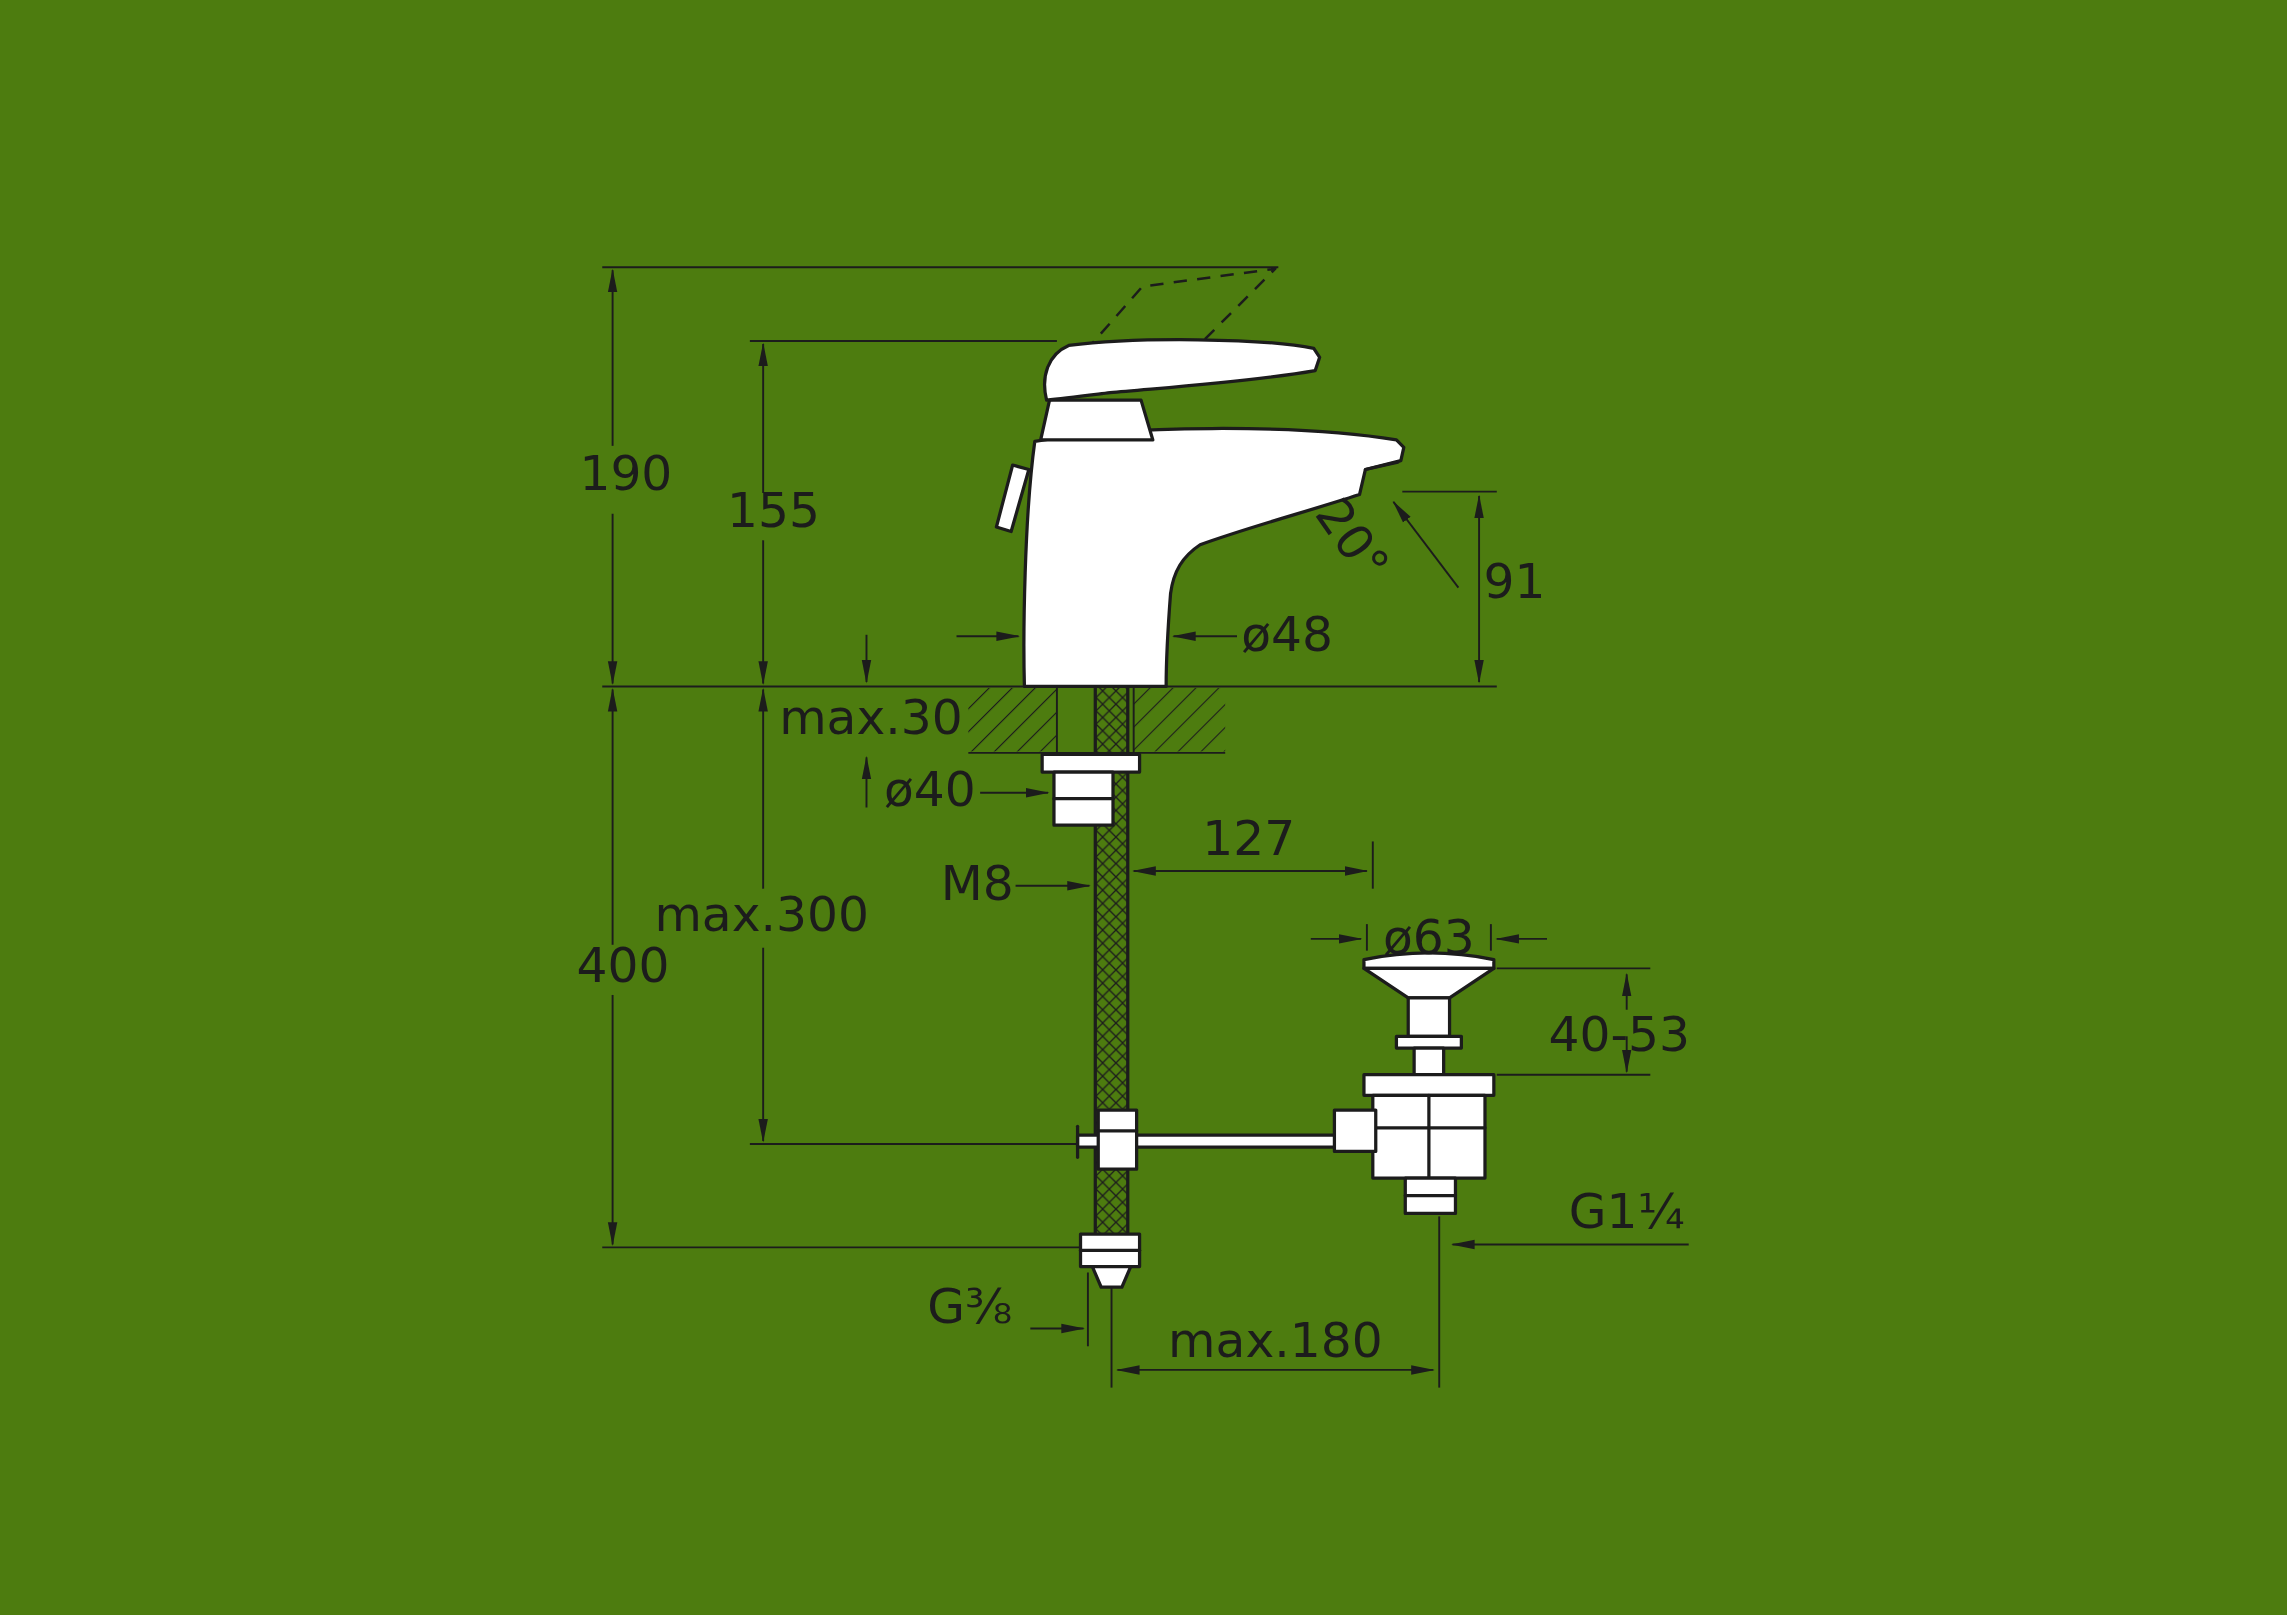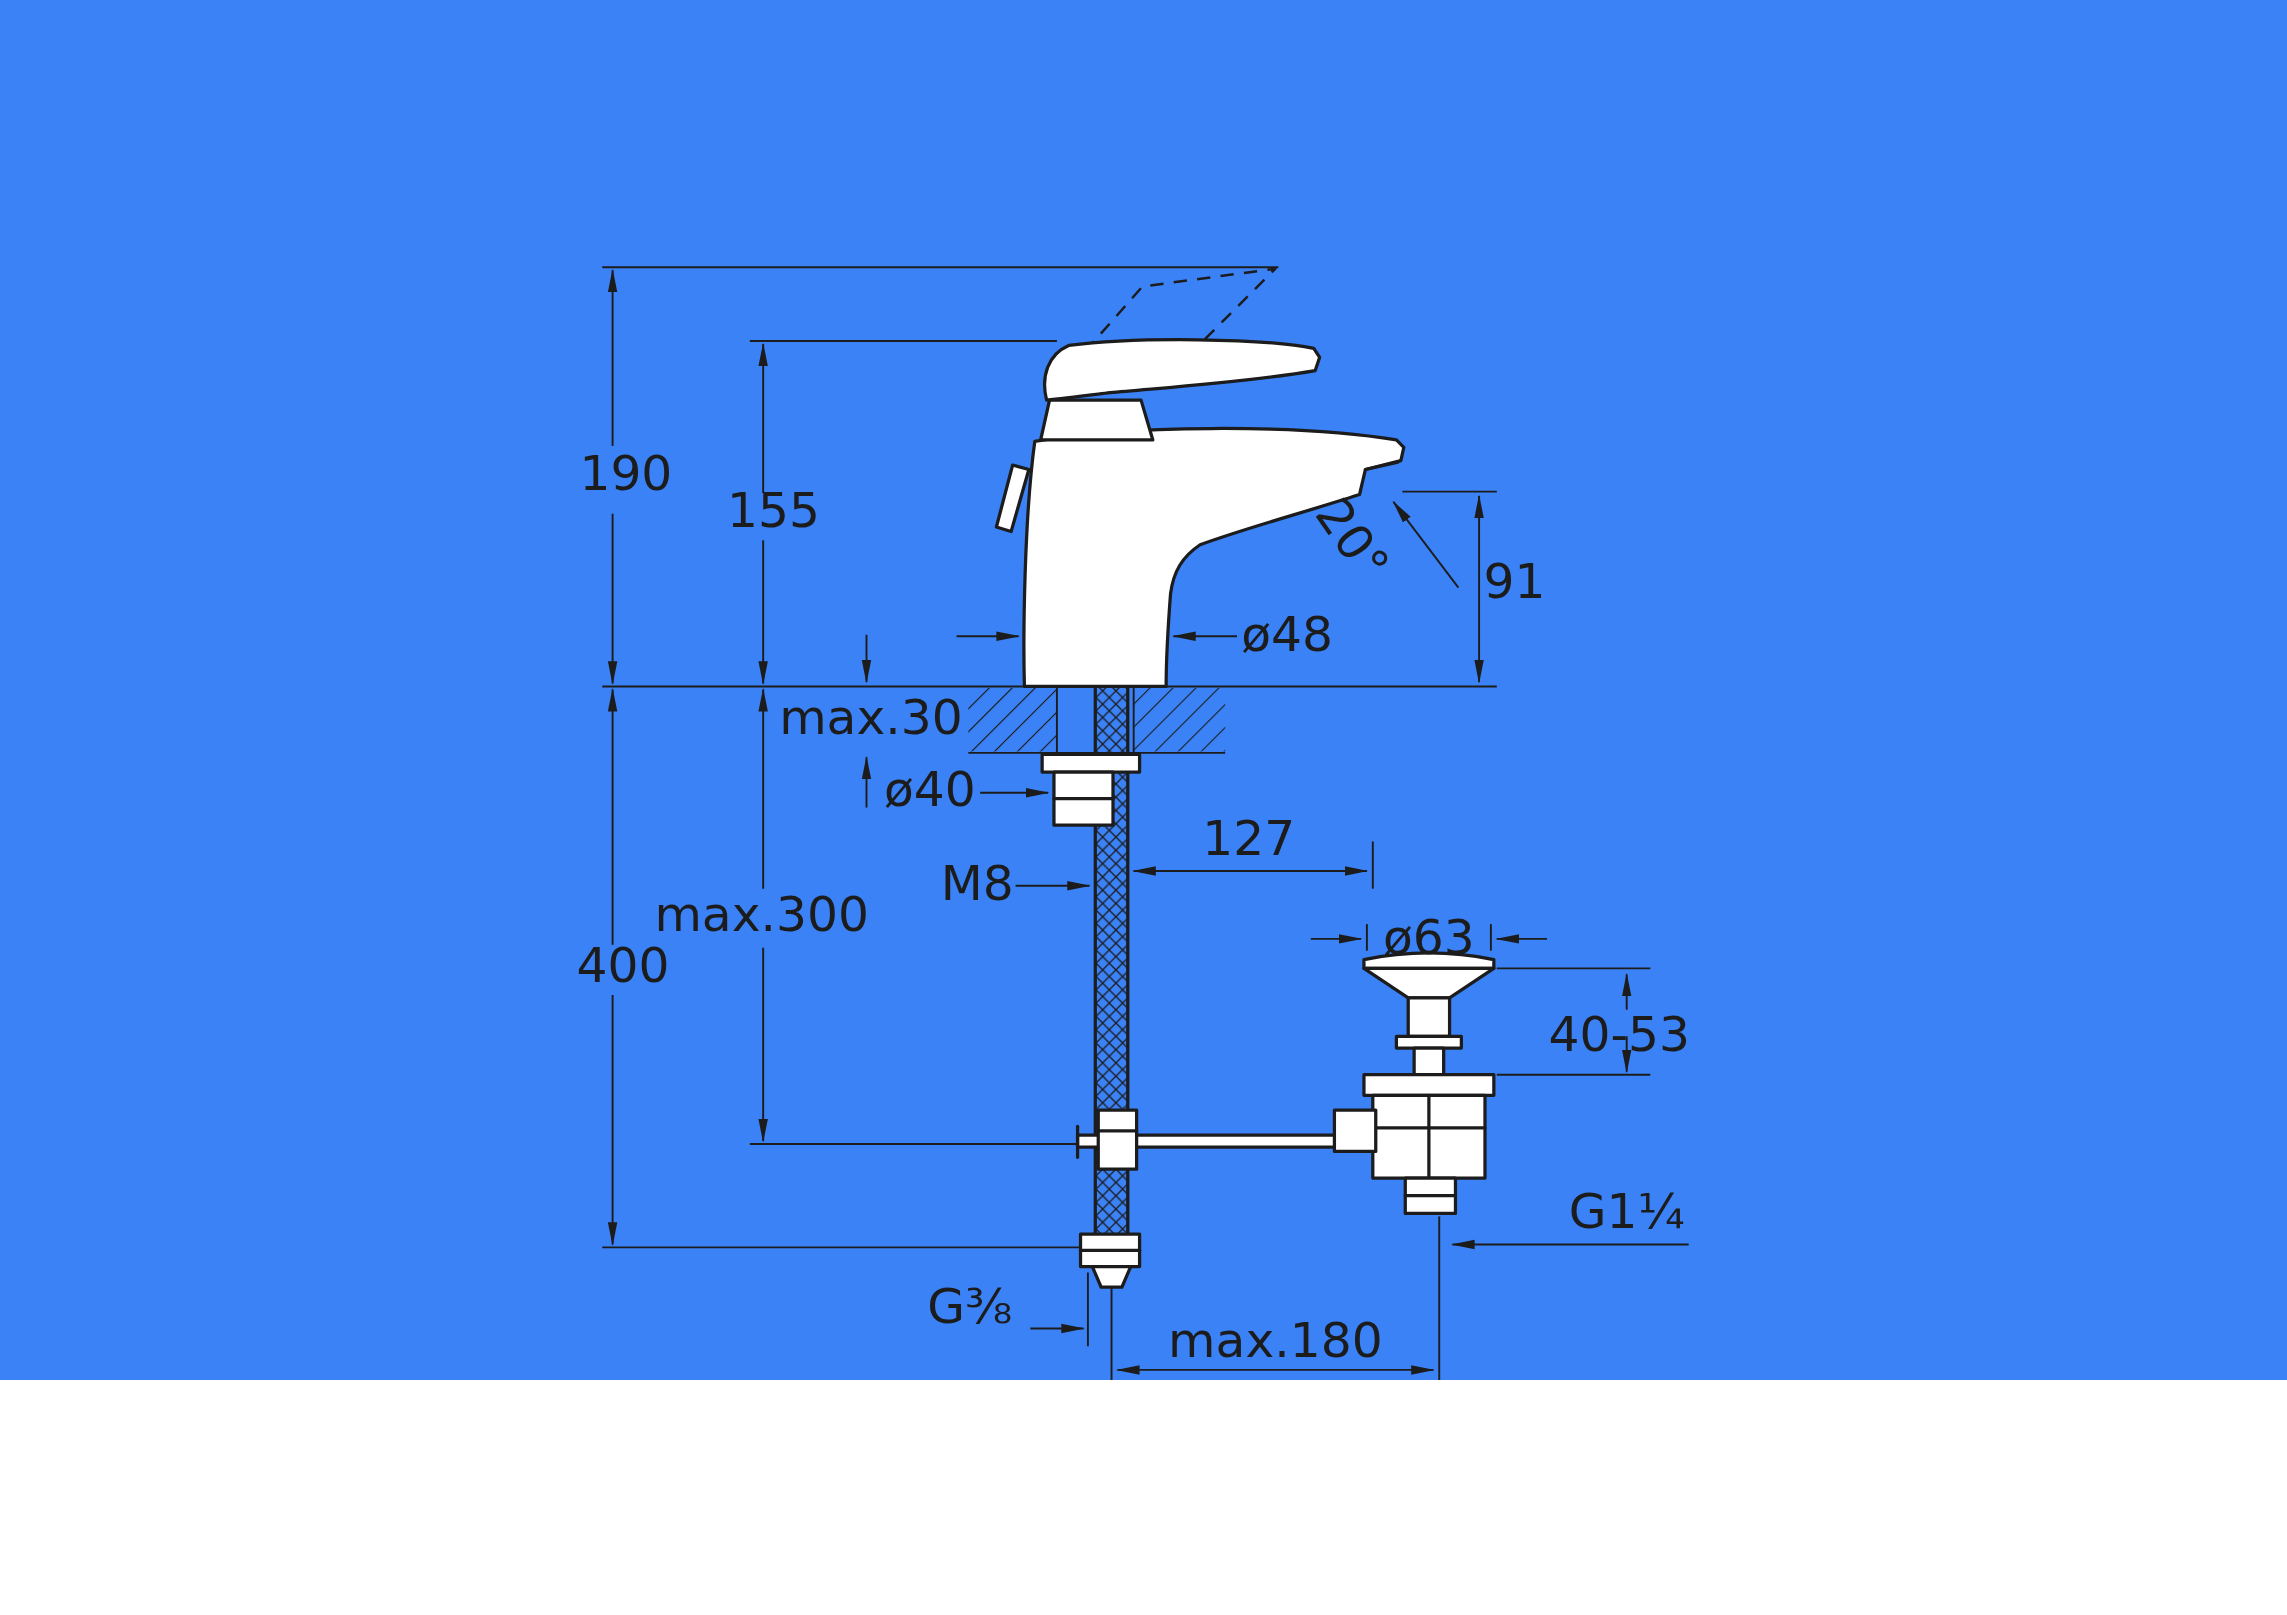--- a/index.html
+++ b/index.html
@@ -1,17 +1,17 @@
 <!DOCTYPE html>
 <html style="font-size:14.8px"><head>
 <meta charset="utf-8">
 <style>
   html,body{margin:0;padding:0;background:#ffffff;}
   .stage{
-    width:2288px;height:1380px;background:#3b82f6;
+    width:2288px;height:1615px;background:#4d7c0f;
     font-family:"DejaVu Sans", sans-serif;
     position:relative;overflow:hidden;text-align:right;
   }
   svg{display:block;width:2288px;height:1615px;}
   .obj{stroke:#1c1c1c;stroke-width:2.2;fill:none;stroke-linejoin:round;stroke-linecap:round;}
   .objf{stroke:#1c1c1c;stroke-width:2.2;fill:#ffffff;stroke-linejoin:round;}
   .thin{stroke:#1c1c1c;stroke-width:1.3;fill:none;}
   .dim{stroke:#1c1c1c;stroke-width:1.3;fill:none;}
   .dash{stroke:#1c1c1c;stroke-width:1.7;fill:none;stroke-dasharray:9 7;stroke-linejoin:round;}
   text{fill:#1c1c1c;font-size:33px;font-family:"DejaVu Sans", sans-serif;}

